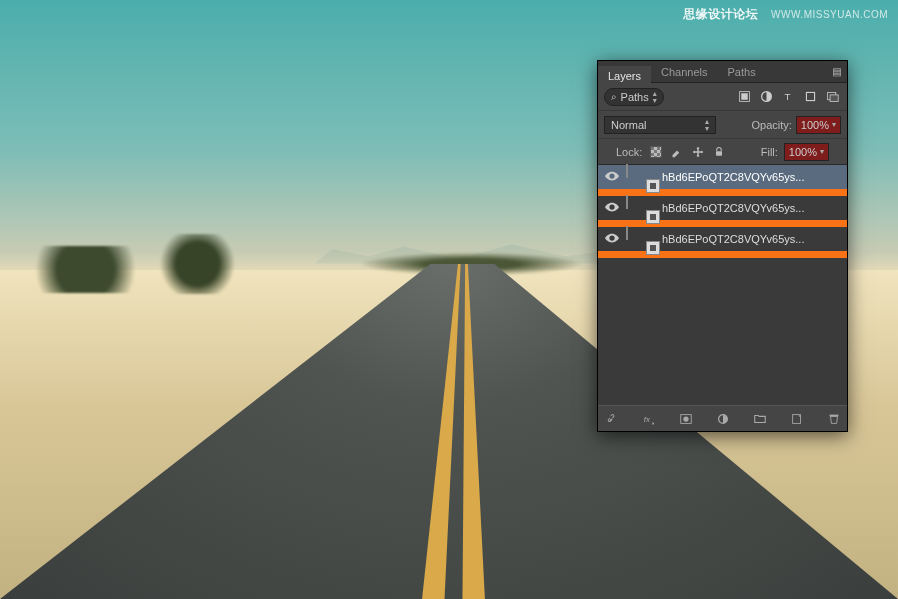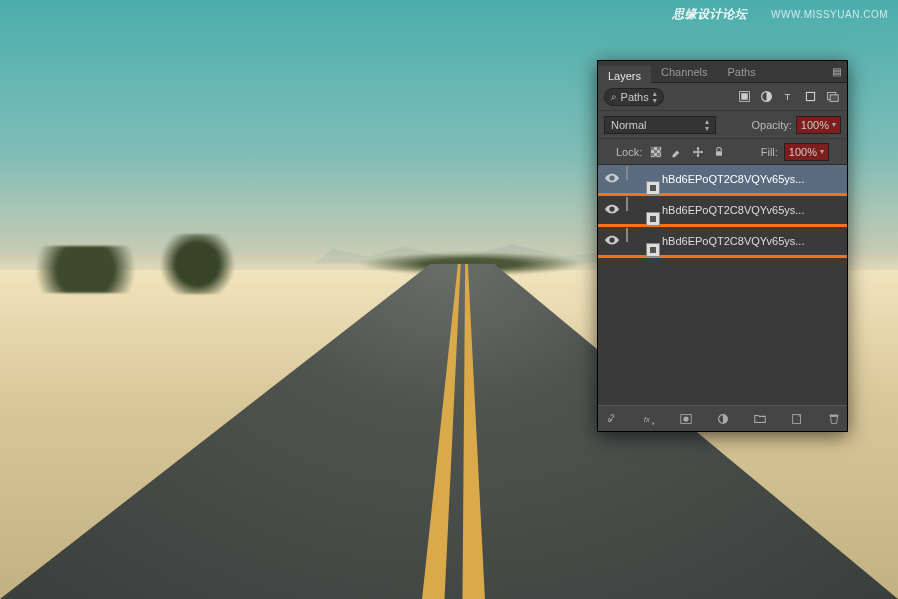--- a/index.html
+++ b/index.html
@@ -12,21 +12,21 @@
   .road { position:absolute; top:44%; left:0; right:0; bottom:0; }
   .asphalt { position:absolute; inset:0; background: radial-gradient(ellipse at 50% 0%, #6a6e6a 0%, #4f5450 30%, #3a3f3d 100%); clip-path: polygon(48% 0%, 55% 0%, 100% 100%, 0% 100%); }
   .laneL { position:absolute; top:0; bottom:0; left:0; right:0; background:repeating-linear-gradient(to bottom,#d9a94a 0 40px,transparent 40px 40px); clip-path: polygon(51% 0%, 51.3% 0%, 49.5% 100%, 47% 100%); background:#d9a94a; }
   .laneR { position:absolute; top:0; bottom:0; left:0; right:0; background:#d9a94a; clip-path: polygon(51.8% 0%, 52.1% 0%, 54% 100%, 51.5% 100%); }
   .bushL { position:absolute; top:41%; left:2%; width:15%; height:8%; background: radial-gradient(circle,#3d4a2e 40%,transparent 70%); filter:blur(1px); }
   .bushL2 { position:absolute; top:39%; left:17%; width:10%; height:10%; background: radial-gradient(circle,#374427 40%,transparent 70%); filter:blur(1px); }
   .bushR { position:absolute; top:41%; right:15%; width:12%; height:8%; background: radial-gradient(circle,#36452a 40%,transparent 70%); filter:blur(1px); }
   .bushFar { position:absolute; top:42%; left:40%; width:25%; height:4%; background: radial-gradient(ellipse,#4a5636 30%,transparent 70%); filter:blur(1px); }
 
   .watermark { position:absolute; top:6px; right:10px; color:#fff; font-size:12px; opacity:.9; letter-spacing:.5px; }
-  .watermark .cn { font-weight:bold; margin-right:20px;font-style:italic; }
+  .watermark .cn { font-weight:bold; margin-right:9px; }
   .watermark .url { font-size:10px; opacity:.8;text-align:right; }
 
   .panel { position:absolute; top:60px; left:597px; width:251px; background:#454545; border:1px solid #000; box-shadow:0 4px 18px rgba(0,0,0,.6); color:#ccc; }
   .tabs { display:flex; align-items:center; height:22px; background:#383838; border-bottom:1px solid #222; }
   .tab { padding:4px 10px; color:#9a9a9a; cursor:default; }
   .tab.active { background:#454545; color:#e6e6e6;margin-top:8px; }
   .tabspacer { flex:1; }
   .menubtn { width:20px; text-align:center; color:#bbb; font-size:10px; padding:4px 0; }
 
   .row { display:flex; align-items:center; height:28px; padding:0 6px; gap:4px; border-bottom:1px solid #383838; }
@@ -41,21 +41,21 @@
   .label { color:#bbb; }
   .pct { display:flex; align-items:center; background:#7f1d1d; border:1px solid #222; height:18px; padding:0 4px; gap:3px; }
   .pct .chev { font-size:8px; color:#aaa; }
 
   .lockrow { display:flex; align-items:center; height:26px; padding:0 18px; gap:6px; border-bottom:1px solid #2a2a2a; }
   .lockrow .smicon { width:15px; height:15px; display:flex; align-items:center; justify-content:center; }
   .lockrow .smicon svg { width:12px; height:12px; fill:#bbb; }
   .checker { width:12px; height:12px; background: conic-gradient(#bbb 25%,#777 0 50%,#bbb 0 75%,#777 0); background-size:6px 6px; border:1px solid #555; }
 
   .layers { background:#3a3a3a; min-height:240px; padding-bottom:4px; }
-  .layer { display:flex; align-items:center; height:31px; border-bottom:3px solid #f97316; padding:0 6px; gap:6px; color:#ddd; }
+  .layer { display:flex; align-items:center; height:31px; border-bottom:7px solid #f97316; padding:0 6px; gap:6px; color:#ddd; }
   .layer.selected { background:#5a6b7f; color:#fff; }
   .eye2 { width:16px; text-align:center; }
   .eye2 svg { width:14px; height:10px; fill:#ccc; }
   .thumbwrap { position:relative; width:30px; height:24px; }
   .thumbimg { width:30px; height:24px; border:1px solid #888; background:linear-gradient(to bottom,#6fb0a8 0 45%,#c9b98a 45% 55%,#555 55% 100%); position:relative; }
   .thumbso { position:absolute; right:-4px; bottom:-4px; width:14px; height:14px; border:1px solid #888; background:#ddd; display:flex; align-items:center; justify-content:center; }
   .thumbso::before { content:""; width:6px; height:6px; background:#555; }
   .thumbbg { width:30px; height:24px; border:1px solid #888; background:#fff; }
   .layername { flex:1; white-space:nowrap; overflow:hidden; text-overflow:ellipsis; font-size:11px; }
   .layer .lockic { width:14px; }

